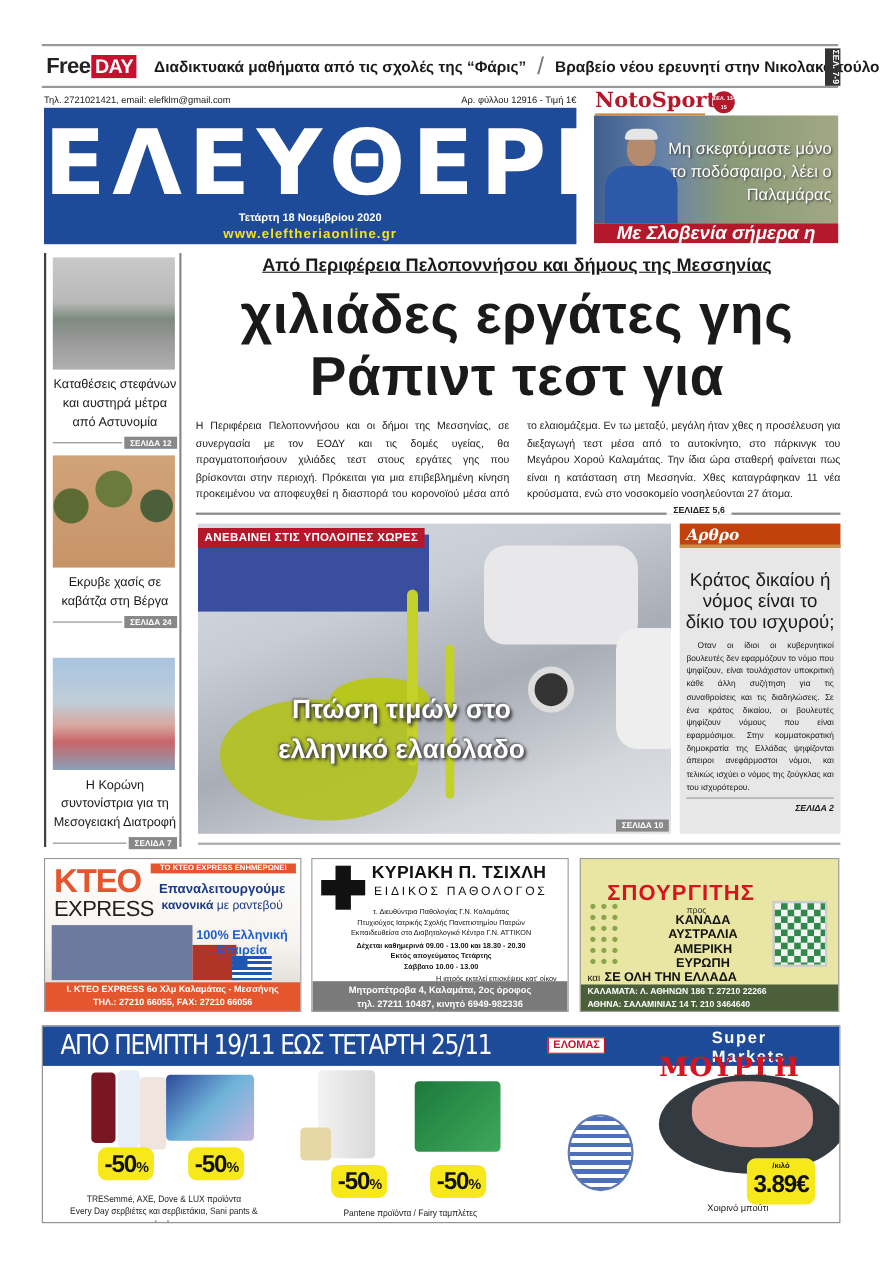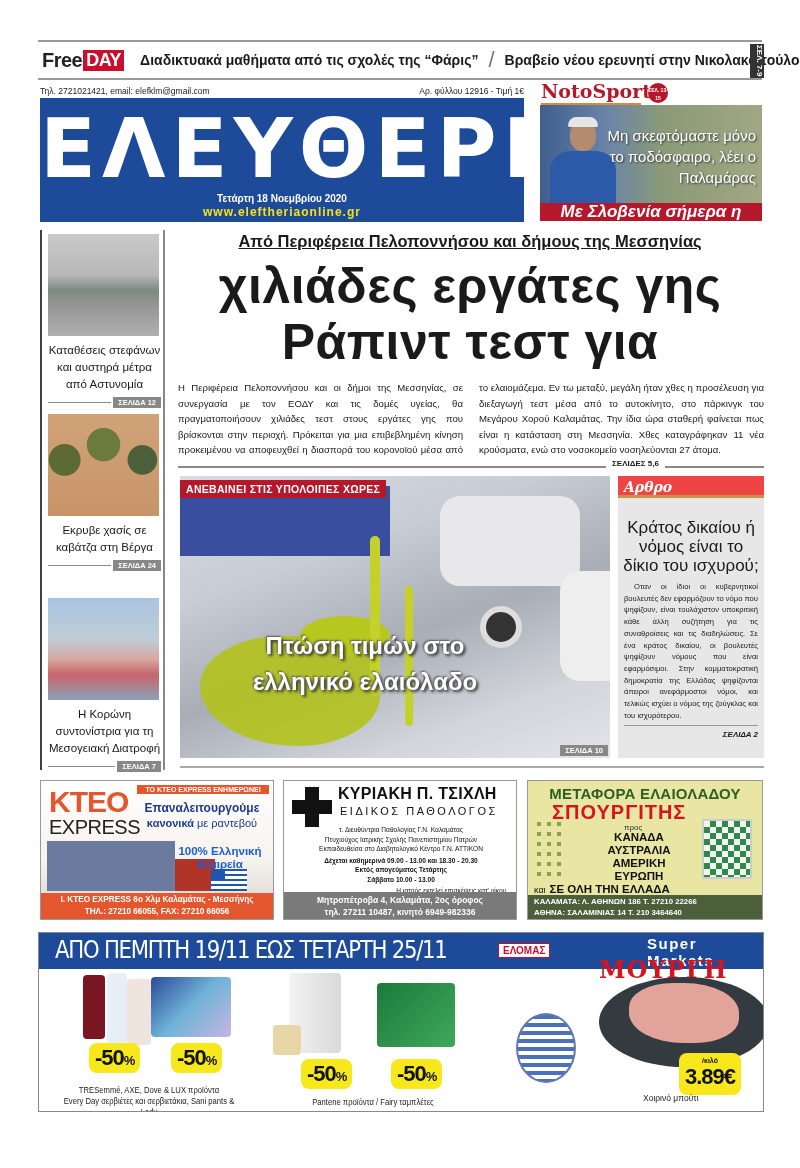--- a/index.html
+++ b/index.html
@@ -64,21 +64,21 @@
   .oil .pour1 { position: absolute; left: 190px; top: 60px; width: 10px; height: 160px; background: #c4d12a; border-radius: 5px; }
   .oil .pour2 { position: absolute; left: 225px; top: 110px; width: 8px; height: 140px; background: #c4d12a; border-radius: 4px; }
   .oil .puddle1 { position: absolute; left: 20px; top: 160px; width: 180px; height: 110px; background: #b3c21c; border-radius: 50% 40% 50% 60%; opacity: 0.9; }
   .oil .puddle2 { position: absolute; left: 120px; top: 140px; width: 90px; height: 40px; background: #b8c71e; border-radius: 50%; }
   .oil-tag { position: absolute; left: 0; top: 4px; background: #b5182a; color: #fff; font-size: 10.5px; font-weight: bold; padding: 3px 6px; letter-spacing: 0.3px; }
   .oil-title { position: absolute; left: 0; right: 60px; top: 152px; text-align: center; color: #fff; font-weight: bold; font-size: 24px; line-height: 36px; text-shadow: 2px 2px 3px #333, -1px -1px 2px #555; }
   .oil-page { position: absolute; right: 2px; bottom: 2px; background: #888; color: #fff; font-size: 7.5px; font-weight: bold; padding: 1px 5px; }
 
   
   .article { position: absolute; left: 618px; top: 476px; width: 146px; height: 282px; background: #e7e7e7; }
-  .article-head { height: 22px; background: #ef4444; color: #fff; font-family: "DejaVu Serif", serif; font-style: italic; font-weight: bold; font-size: 14px; padding-left: 6px; line-height: 22px; border-bottom: 3px solid #c9924a; }
+  .article-head { height: 22px; background: #c2410c; color: #fff; font-family: "DejaVu Serif", serif; font-style: italic; font-weight: bold; font-size: 14px; padding-left: 6px; line-height: 22px; border-bottom: 3px solid #c9924a; }
   .article-title { text-align: center; font-size: 17px; line-height: 19px; margin-top: 20px; padding: 0 4px; }
   .article-body { font-size: 7.6px; line-height: 11.7px; padding: 6px 6px 0 6px; text-align: justify; text-indent: 10px; }
   .article-rule { margin: 4px 6px 0 6px; height: 1px; background: #999; }
   .article-page { text-align: right; font-size: 8px; font-weight: bold; font-style: italic; padding: 4px 6px 0 0; }
   .lower-rule { position: absolute; left: 180px; top: 766px; width: 584px; height: 2px; background: #aaa; }
 
   
   .ad { position: absolute; top: 780px; height: 140px; border: 1px solid #999; overflow: hidden; }
   .ad-kteo { left: 40px; width: 234px; background: linear-gradient(180deg, #ffffff 0%, #f7f3ee 55%, #d8d4cc 100%); }
   .kteo-logo { position: absolute; left: 8px; top: 6px; width: 90px; }
@@ -271,21 +271,20 @@
     <div class="bold">Σάββατο 10.00 - 13.00</div>
     <div class="under" style="margin-top:2px; text-align:right; padding-right:10px">Η ιατρός εκτελεί επισκέψεις κατ' οίκον</div>
   </div>
   <div class="doc-footer">
     <div>Μητροπέτροβα 4, Καλαμάτα, 2ος όροφος</div>
     <div>τηλ. 27211 10487, κινητό 6949-982336</div>
   </div>
 </div>
 
 <div class="ad ad-oil">
-  <div class="oad-title">ΜΕΤΑΦΟΡΑ ΕΛΑΙΟΛΑΔΟΥ</div>
   <div class="oad-brand">ΣΠΟΥΡΓΙΤΗΣ</div>
   <div class="oad-pros">προς</div>
   <div class="oad-branch"></div>
   <div class="oad-dest">
     <div>ΚΑΝΑΔΑ</div>
     <div>ΑΥΣΤΡΑΛΙΑ</div>
     <div>ΑΜΕΡΙΚΗ</div>
     <div>ΕΥΡΩΠΗ</div>
   </div>
   <div class="oad-can"></div>

